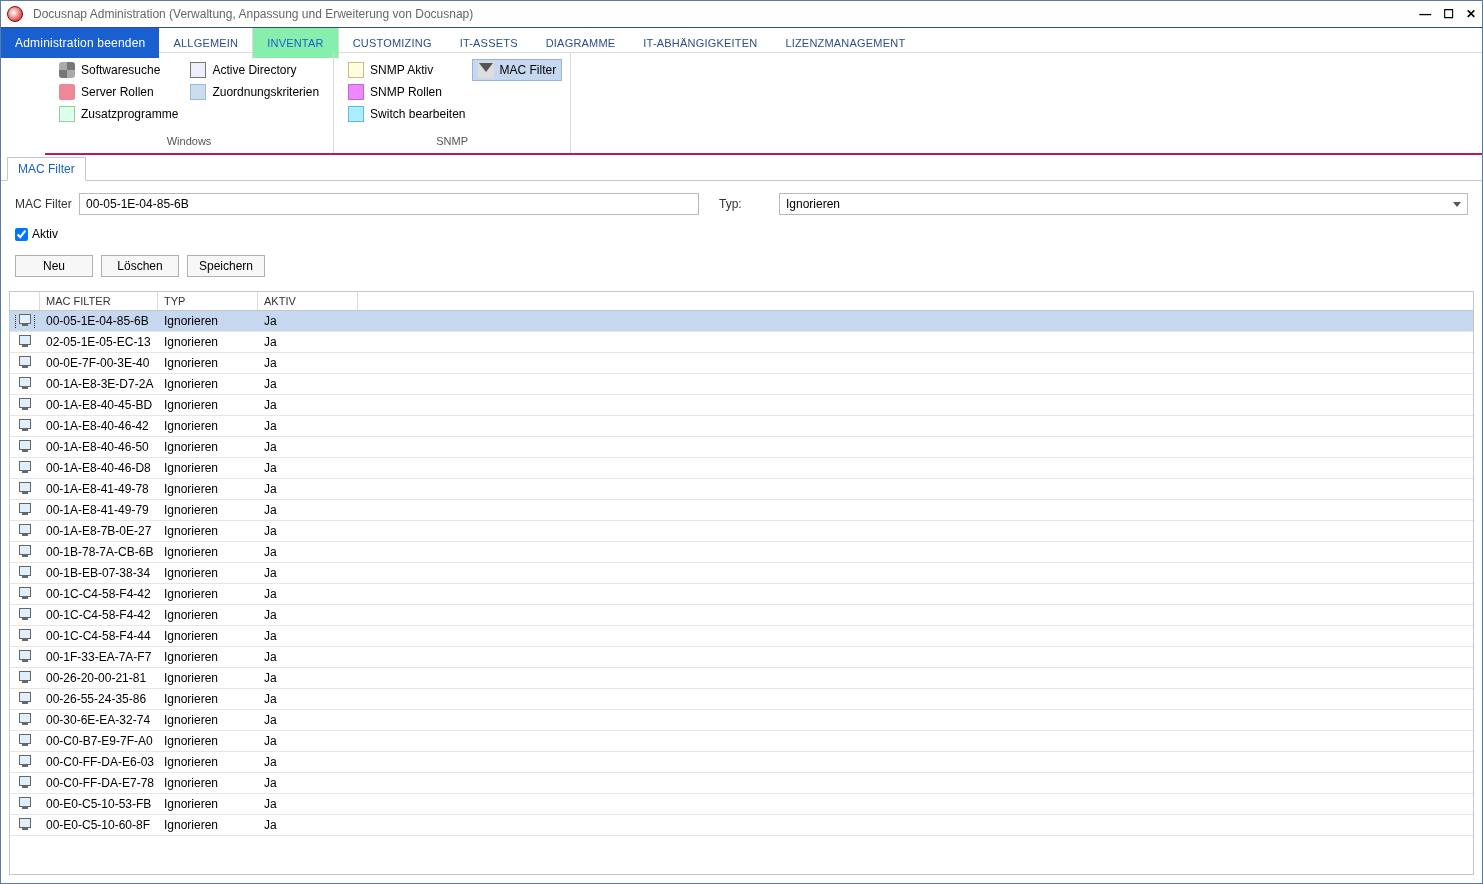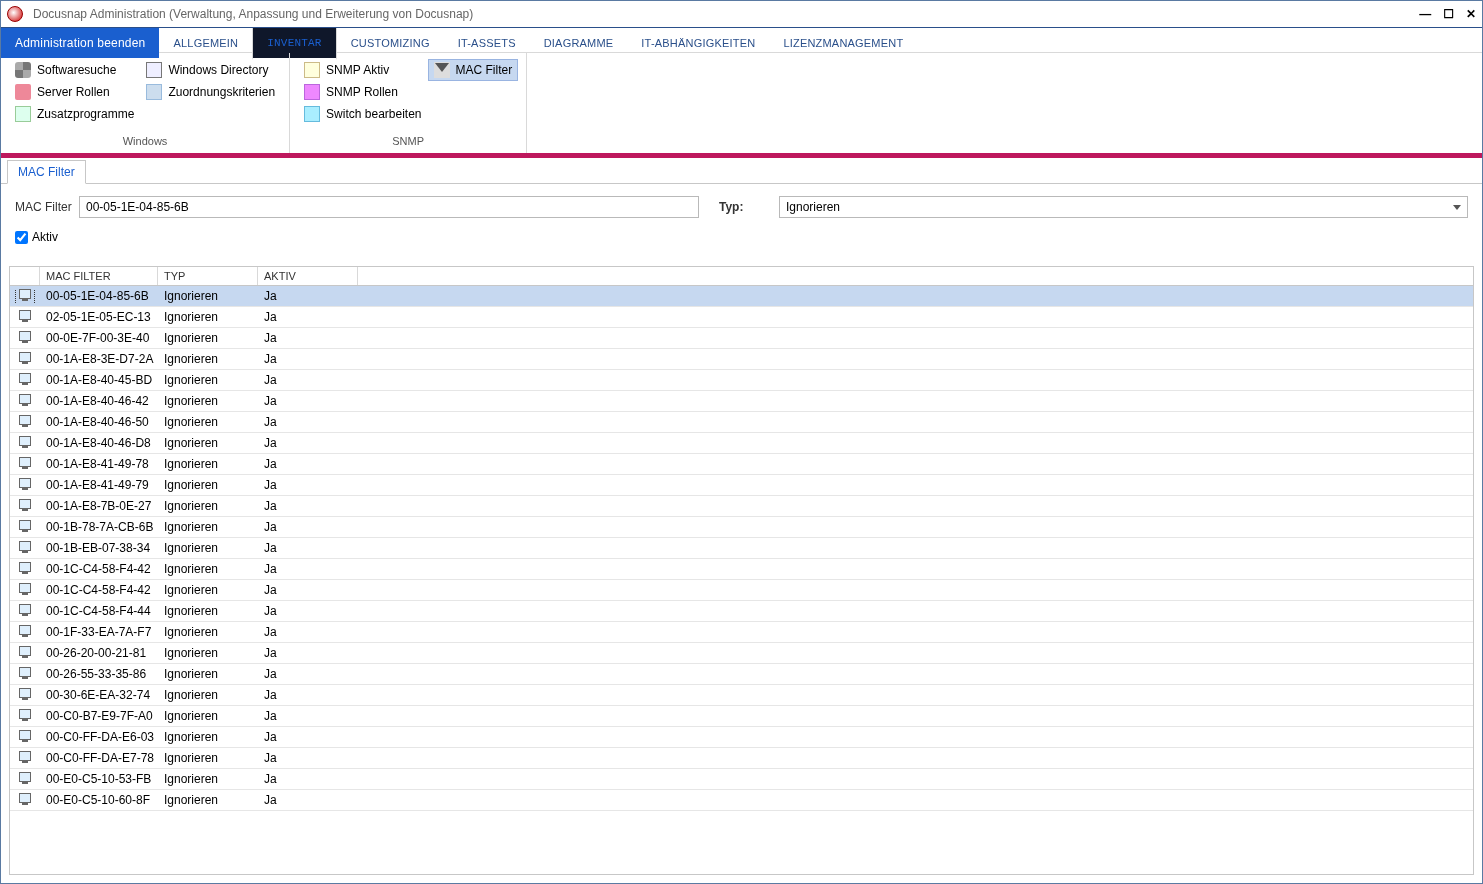--- a/index.html
+++ b/index.html
@@ -9,25 +9,25 @@
 
 .titlebar { height: 26px; display: flex; align-items: center; padding: 0 6px; color: #666; }
 .titlebar .app-icon { width: 16px; height: 16px; border-radius: 50%; background: radial-gradient(circle at 40% 40%, #fff, #c00); margin-right: 10px; border:1px solid #900;}
 .titlebar .title { flex: 1; }
 .titlebar .win-icons { display: flex; gap: 12px; color:#000; font-size:14px; font-weight:bold;}
 .titlebar .win-icons span { cursor: pointer; }
 
 
 .menubar { height: 26px; background: #fff; border-top: 1px solid #2a4f8a; border-bottom: 1px solid #d9d9d9; display: flex; }
 .menubar .menuitem { padding: 15px 14px; display:flex; align-items:center; color:#2a4f8a; cursor:pointer; text-transform:uppercase; font-size:11px; letter-spacing:0.2px;}
-.menubar .menuitem.active { background:#0f172a; color:#1a5fcf; border-left:1px solid #d9d9d9; border-right:1px solid #d9d9d9; border-bottom:2px solid #fff; margin-bottom:-1px;font-family:Liberation Mono, monospace;}
+.menubar .menuitem.active { background:#86efac; color:#1a5fcf; border-left:1px solid #d9d9d9; border-right:1px solid #d9d9d9; border-bottom:2px solid #fff; margin-bottom:-1px;}
 .menubar .menuitem.admin-end { background:#1a5fcf; color:#fff; text-transform:none; font-size:12px;}
 
 
-.ribbon { display:flex; border-bottom:5px solid #be185d; }
+.ribbon { display:flex; border-bottom:2px solid #be185d;margin-left:44px; }
 .ribbon-group { border-right:1px solid #d9d9d9; padding:6px 0 0 0; }
 .ribbon-group .items { display:flex; flex-wrap:wrap; flex-direction:column; height:72px; align-content:flex-start; padding:0 8px;}
 .ribbon-group .item { display:flex; align-items:center; gap:6px; padding:3px 6px; cursor:pointer; white-space:nowrap;}
 .ribbon-group .item.selected { background:#c6d8f0; border:1px solid #99b4e1; padding:2px 5px;}
 .ribbon-group .glabel { text-align:center; color:#555; padding:4px 0 6px; font-size:11px;}
 .ribbon .ico { width:16px; height:16px; display:inline-block; }
 .ico-gear { background: conic-gradient(#777 0 25%, #aaa 0 50%, #777 0 75%, #aaa 0); border-radius:3px;}
 .ico-ad { border:1px solid #777; background:#eef; }
 .ico-roles { background:#e89; border-radius:2px;}
 .ico-zuord { background:#cde; border:1px solid #9bd;}
@@ -44,21 +44,21 @@
 .tabstrip { border-bottom:1px solid #c7c7c7; padding-left:6px; height:26px; display:flex; align-items:flex-end;}
 .tabstrip .tab { border:1px solid #c7c7c7; border-bottom:1px solid #fff; padding:4px 10px; color:#1a5fcf; background:#fff; margin-bottom:-1px; cursor:pointer;}
 
 
 .form-area { padding:12px 14px 8px; }
 .form-row { display:flex; align-items:center; margin-bottom:12px; }
 .form-row label { color:#333; }
 .form-row .lbl1 { width:64px;}
 .form-row input[type=text] { border:1px solid #b9b9b9; height:22px; padding:0 6px; }
 .mac-input { width:620px; }
-.typ-lbl { margin-left:20px; width:60px;font-weight:bold;}
+.typ-lbl { margin-left:20px; width:60px;}
 .typ-select { flex:1; display:flex; border:1px solid #b9b9b9; height:22px; align-items:center; padding:0 6px; justify-content:space-between; background:#fff; cursor:pointer;}
 .typ-select .arrow{width:0;height:0;border-left:4px solid transparent;border-right:4px solid transparent;border-top:5px solid #555;}
 .checkbox-row { display:flex; align-items:center; gap:4px; margin: 2px 0 14px;}
 .checkbox-row input { width:13px;height:13px;}
 .btn-row { display:flex; gap:8px; margin-bottom:6px;}
 .btn-row button { border:1px solid #b0b0b0; background:#f7f7f7; padding:3px 0; width:78px; cursor:pointer;}
 
 
 .grid-wrap { flex:1; display:flex; padding:0 8px 8px; min-height:0;}
 .grid { flex:1; border:1px solid #c7c7c7; display:flex; flex-direction:column; position:relative; }
@@ -120,21 +120,21 @@
           <div class="item">
             <span class="ico ico-roles"></span>
             <span>Server Rollen</span>
           </div>
           <div class="item">
             <span class="ico ico-zusatz"></span>
             <span>Zusatzprogramme</span>
           </div>
           <div class="item">
             <span class="ico ico-ad"></span>
-            <span>Windows Directory</span>
+            <span>Active Directory</span>
           </div>
           <div class="item">
             <span class="ico ico-zuord"></span>
             <span>Zuordnungskriterien</span>
           </div>
         </div>
         <div class="glabel">Windows</div>
       </div>
       <div class="ribbon-group">
         <div class="items">
@@ -169,20 +169,25 @@
       <input type="text" class="mac-input" value="00-05-1E-04-85-6B" style="">
       <label class="typ-lbl">Typ:</label>
       <div class="typ-select">
         <span>Ignorieren</span>
         <span class="arrow"></span>
       </div>
     </div>
     <div class="checkbox-row">
       <input type="checkbox" checked="" style="">
       <label>Aktiv</label>
+    </div>
+    <div class="btn-row">
+      <button>Neu</button>
+      <button>Löschen</button>
+      <button>Speichern</button>
     </div>
   </div>
 
   <div class="grid-wrap">
     <div class="grid">
       <div class="grid-header">
         <div class="hcell c-ico"></div>
         <div class="hcell c-mac">MAC Filter</div>
         <div class="hcell c-typ">Typ</div>
         <div class="hcell c-akt">Aktiv</div>
@@ -348,21 +353,21 @@
             </div>
             <div class="cell c-mac">00-26-20-00-21-81</div>
             <div class="cell c-typ">Ignorieren</div>
             <div class="cell c-akt">Ja</div>
             <div class="cell" style="flex:1"></div>
           </div>
           <div class="grid-row">
             <div class="cell c-ico">
               <span class="row-icon"></span>
             </div>
-            <div class="cell c-mac">00-26-55-33-35-86</div>
+            <div class="cell c-mac">00-26-55-24-35-86</div>
             <div class="cell c-typ">Ignorieren</div>
             <div class="cell c-akt">Ja</div>
             <div class="cell" style="flex:1"></div>
           </div>
           <div class="grid-row">
             <div class="cell c-ico">
               <span class="row-icon"></span>
             </div>
             <div class="cell c-mac">00-30-6E-EA-32-74</div>
             <div class="cell c-typ">Ignorieren</div>

